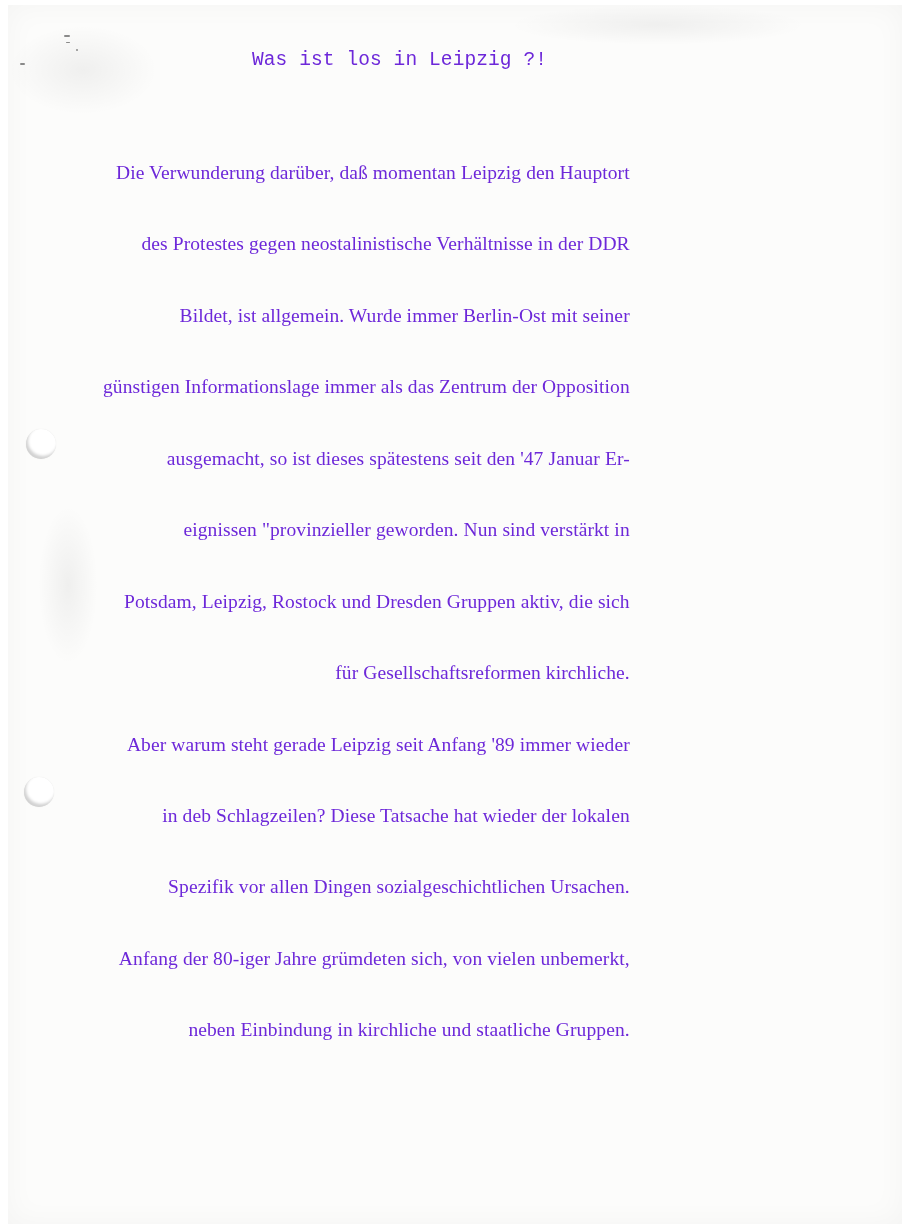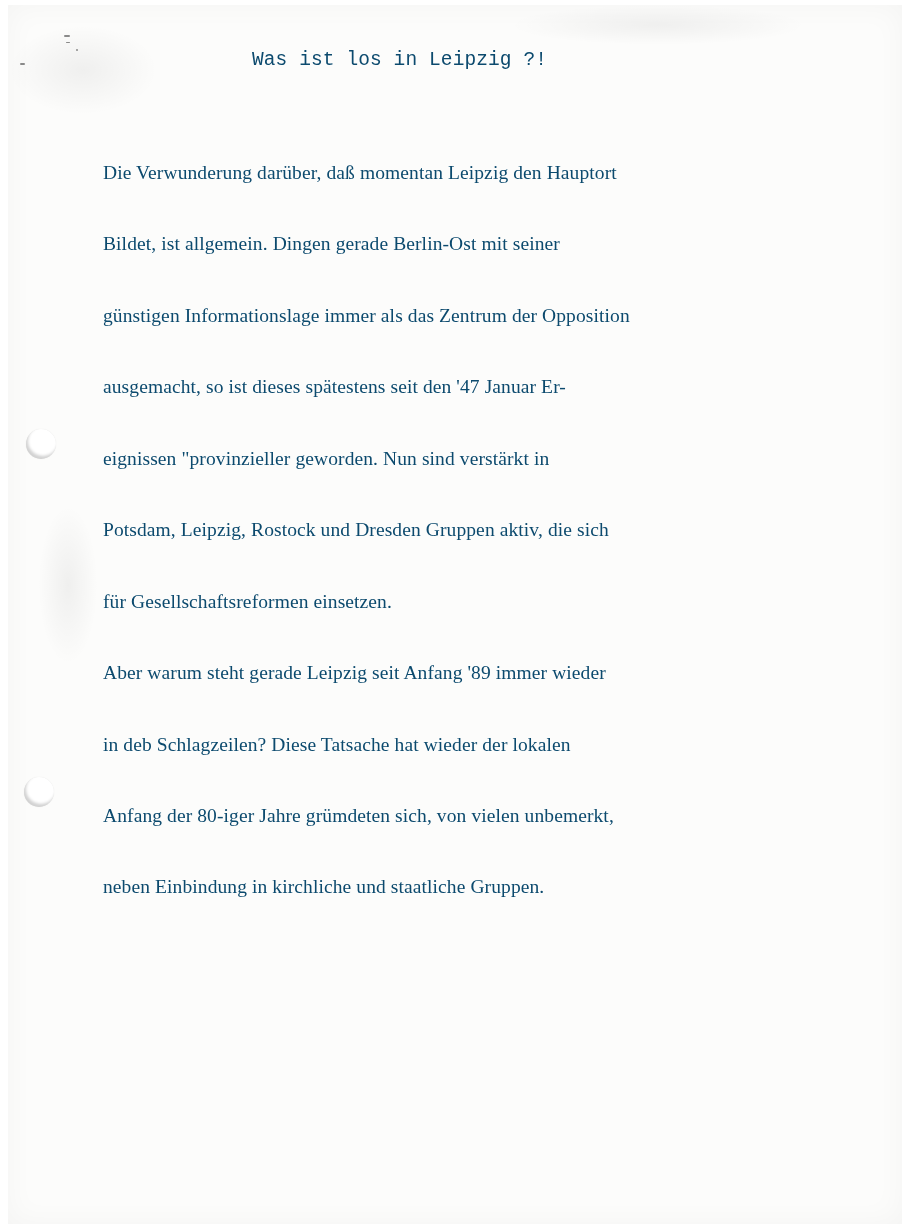--- a/index.html
+++ b/index.html
@@ -30,24 +30,25 @@
     .punch-hole {
       position: absolute;
       width: 30px;
       height: 30px;
       border-radius: 50%;
       background: #ffffff;
       box-shadow: inset 2px -3px 3px rgba(0,0,0,0.18), 0 0 1px rgba(0,0,0,0.1);
     }
     .typewriter {
       font-family: "Liberation Mono", "DejaVu Sans Mono", monospace;
-      color: #0c4a6e;
+      color: #6d28d9;
       font-size: 19.5px;
       letter-spacing: 0.1px;
       white-space: pre;
+      text-align: right;
     }
     .title {
       position: absolute;
       left: 252px;
       top: 48px;
       line-height: 24px;
     }
     .body-text {
       position: absolute;
       left: 103px;
@@ -81,28 +82,30 @@
     <span style="left:58px;top:37px;width:4px;height:1px;"></span>
     <span style="left:12px;top:58px;width:5px;height:2px;"></span>
     <span style="left:68px;top:44px;width:2px;height:2px;"></span>
   </div>
 </div>
 
 <div class="typewriter title">Was ist los in Leipzig ?!</div>
 
 <div class="typewriter body-text">
   <span class="line">Die Verwunderung darüber, daß momentan Leipzig den Hauptort</span>
-  <span class="line">Bildet, ist allgemein. Dingen gerade Berlin-Ost mit seiner</span>
+  <span class="line">des Protestes gegen neostalinistische Verhältnisse in der DDR</span>
+  <span class="line">Bildet, ist allgemein. Wurde immer Berlin-Ost mit seiner</span>
   <span class="line">günstigen Informationslage immer als das Zentrum der Opposition</span>
   <span class="line">ausgemacht, so ist dieses spätestens seit den '47 Januar Er-</span>
   <span class="line">eignissen "provinzieller geworden. Nun sind verstärkt in</span>
   <span class="line">Potsdam, Leipzig, Rostock und Dresden Gruppen aktiv, die sich</span>
-  <span class="line">für Gesellschaftsreformen einsetzen.</span>
+  <span class="line">für Gesellschaftsreformen kirchliche.</span>
   <span class="line">Aber warum steht gerade Leipzig seit Anfang '89 immer wieder</span>
   <span class="line">in deb Schlagzeilen? Diese Tatsache hat wieder der lokalen</span>
+  <span class="line">Spezifik vor allen Dingen sozialgeschichtlichen Ursachen.</span>
   <span class="line">Anfang der 80-iger Jahre grümdeten sich, von vielen unbemerkt,</span>
   <span class="line">neben Einbindung in kirchliche und staatliche Gruppen.</span>
   
   
   
   
   
   
   
   

